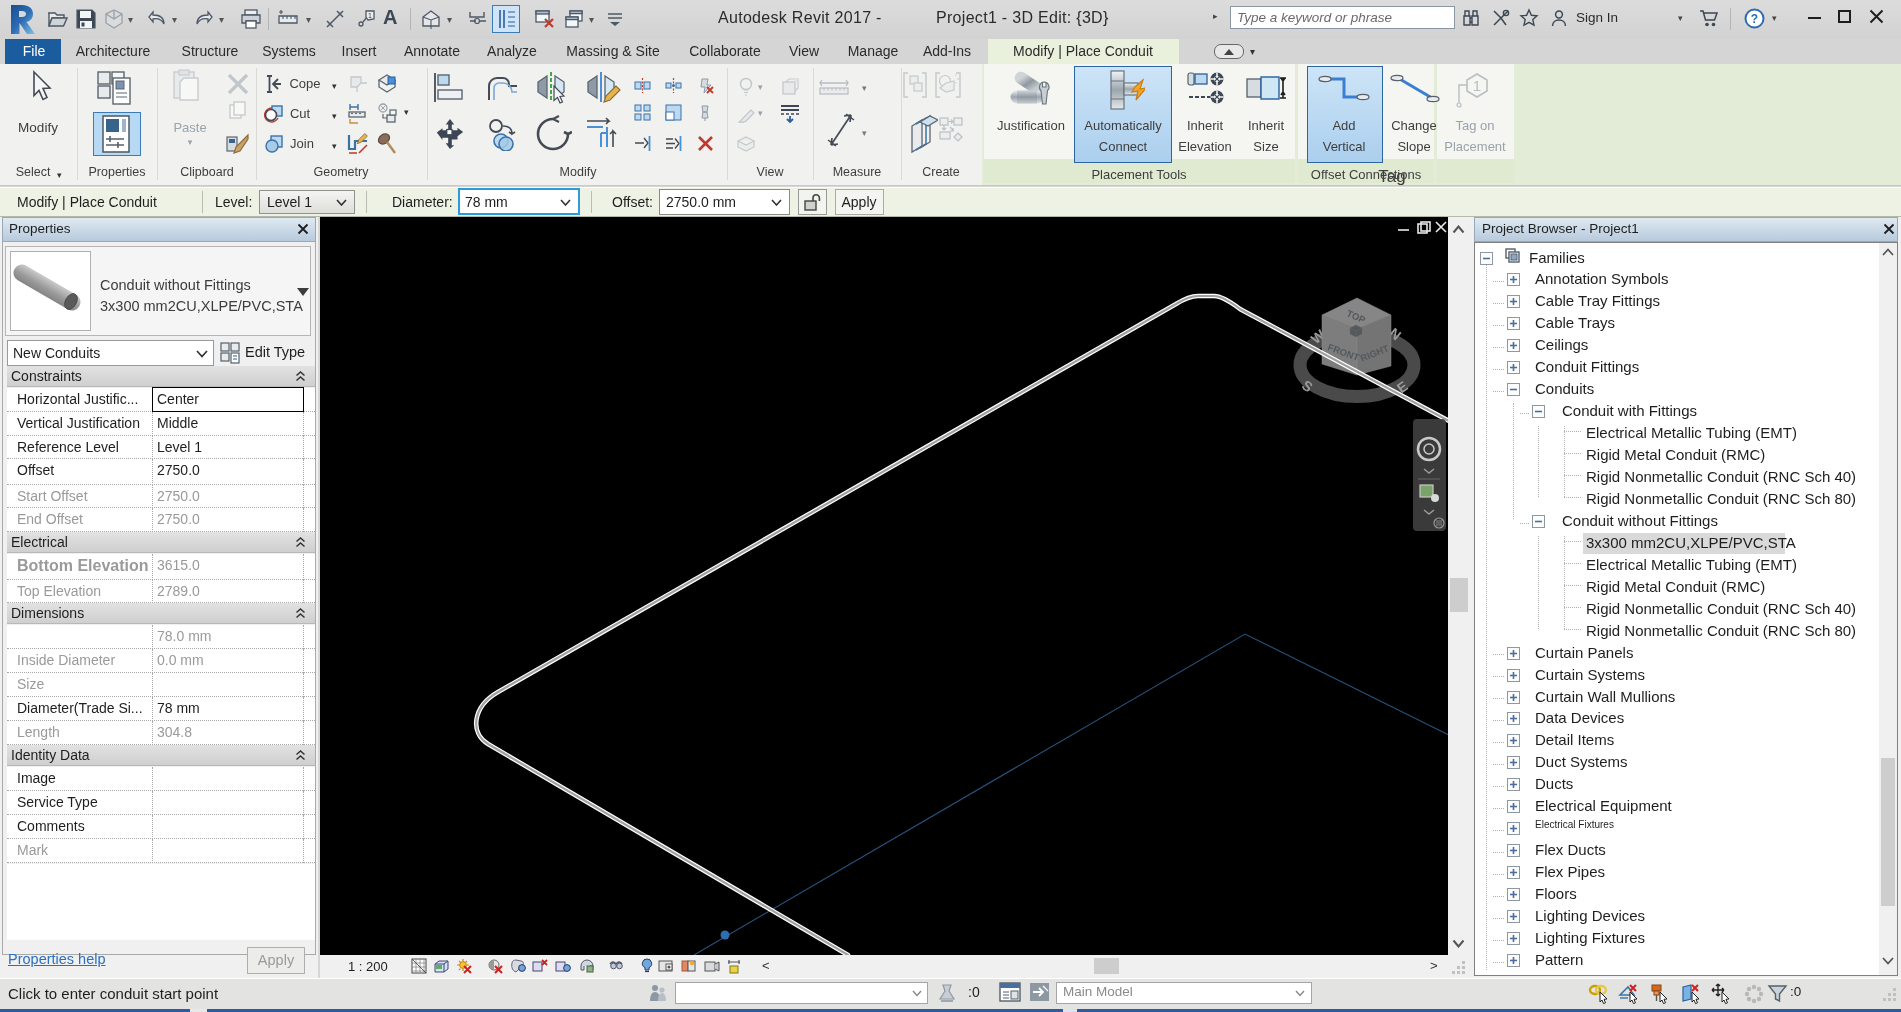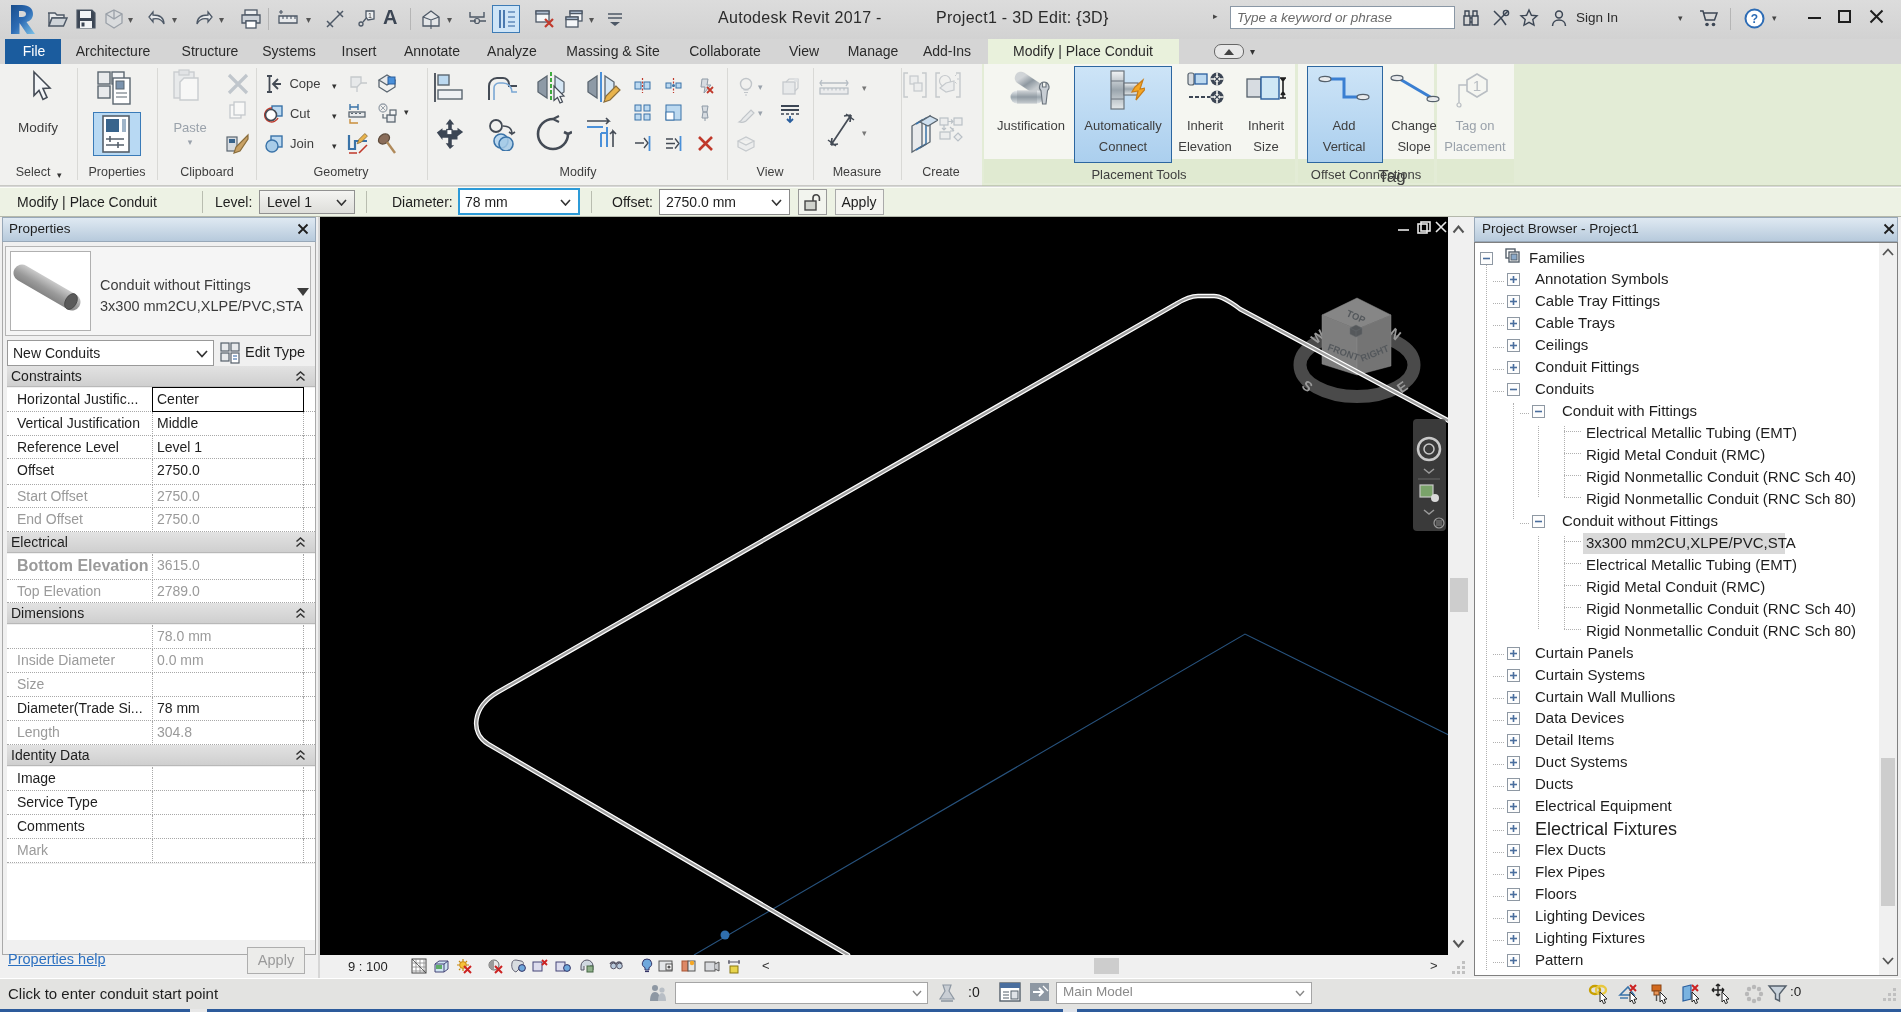--- a/index.html
+++ b/index.html
@@ -754,21 +754,21 @@
 </svg>
 <div class="abs" style="left:1448px;top:217px;width:22px;height:761px;background:#f0f0f0;"></div>
 <svg class="abs" style="left:1452px;top:225px" width="13" height="9" viewBox="0 0 13 9">
     <path d="M1.5 7.5 L6.5 1.5 L11.5 7.5" fill="none" stroke="#555" stroke-width="2"></path>
   </svg>
 <div class="abs" style="left:1450px;top:578px;width:18px;height:34px;background:#cdcdcd;"></div>
 <svg class="abs" style="left:1452px;top:939px" width="13" height="9" viewBox="0 0 13 9">
     <path d="M1.5 1.5 L6.5 7.5 L11.5 1.5" fill="none" stroke="#555" stroke-width="2"></path>
   </svg>
 <div class="abs" style="left:320px;top:955px;width:1128px;height:23px;background:#f0f0f0;"></div>
-<div class="tx" style="left:348px;top:959px;font-size:13px;color:#1e1e1e;">9 : 100</div>
+<div class="tx" style="left:348px;top:959px;font-size:13px;color:#1e1e1e;">1 : 200</div>
 <svg class="abs" style="left:411px;top:958px" width="16" height="16" viewBox="0 0 16 16">
     <rect x="1" y="1" width="14" height="14" fill="#fff" stroke="#444"></rect>
     <path d="M1 5 h14 M1 9 h14 M1 13 h14 M5 1 v14 M9 1 v14 M13 1 v14" stroke="#888" stroke-width="0.8"></path>
     <path d="M1 1 l14 14" stroke="#444" stroke-width="0.8"></path>
   </svg>
 <svg class="abs" style="left:433px;top:958px" width="16" height="16" viewBox="0 0 16 16">
     <path d="M2 6 l4-3 h9 v8 l-4 3 H2 Z" fill="#cfe3f2" stroke="#447"></path>
     <path d="M2 6 h9 v8 M11 6 l4-3" stroke="#447" fill="none"></path>
     <path d="M3 8 h6 M3 10 h6" stroke="#3a9a3a" stroke-width="1.4"></path>
   </svg>
@@ -1002,21 +1002,21 @@
     <rect x="0.5" y="0.5" width="12" height="12" fill="#fdfdfd" stroke="#8e98a3"></rect>
     <path d="M3 6.5 h7" stroke="#4a6e9e" stroke-width="1.6"></path>
     <path d="M6.5 3 v7" stroke="#4a6e9e" stroke-width="1.6"></path>
   </svg>
 <div class="tx" style="left:1535px;top:797px;font-size:15px;color:#1e1e1e;">Electrical Equipment</div>
 <svg class="abs" style="left:1507px;top:822px" width="13" height="13" viewBox="0 0 13 13">
     <rect x="0.5" y="0.5" width="12" height="12" fill="#fdfdfd" stroke="#8e98a3"></rect>
     <path d="M3 6.5 h7" stroke="#4a6e9e" stroke-width="1.6"></path>
     <path d="M6.5 3 v7" stroke="#4a6e9e" stroke-width="1.6"></path>
   </svg>
-<div class="tx" style="left:1535px;top:819px;font-size:18px;color:#1e1e1e;">Electrical Fixtures</div>
+<div class="tx" style="left:1535px;top:819px;font-size:10px;color:#1e1e1e;">Electrical Fixtures</div>
 <svg class="abs" style="left:1507px;top:844px" width="13" height="13" viewBox="0 0 13 13">
     <rect x="0.5" y="0.5" width="12" height="12" fill="#fdfdfd" stroke="#8e98a3"></rect>
     <path d="M3 6.5 h7" stroke="#4a6e9e" stroke-width="1.6"></path>
     <path d="M6.5 3 v7" stroke="#4a6e9e" stroke-width="1.6"></path>
   </svg>
 <div class="tx" style="left:1535px;top:841px;font-size:15px;color:#1e1e1e;">Flex Ducts</div>
 <svg class="abs" style="left:1507px;top:866px" width="13" height="13" viewBox="0 0 13 13">
     <rect x="0.5" y="0.5" width="12" height="12" fill="#fdfdfd" stroke="#8e98a3"></rect>
     <path d="M3 6.5 h7" stroke="#4a6e9e" stroke-width="1.6"></path>
     <path d="M6.5 3 v7" stroke="#4a6e9e" stroke-width="1.6"></path>

